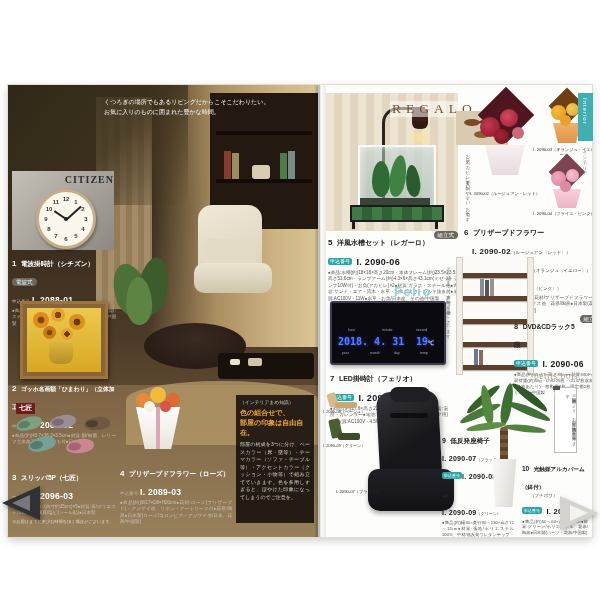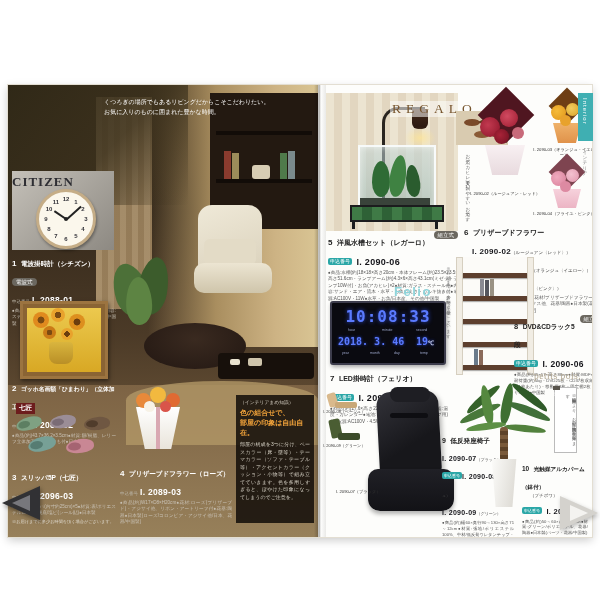--- a/index.html
+++ b/index.html
@@ -64,21 +64,21 @@
       </div>
       <div class="a" style="left:0;top:0;width:180px;height:120px;background:linear-gradient(135deg,rgba(47,40,23,.95) 0%,rgba(58,48,28,.8) 55%,rgba(58,48,28,0) 100%);"></div>
     </div>
 
     <div class="a" style="left:96px;top:12px;width:200px;color:#fff;font-size:6px;line-height:1.7;">
       <div>くつろぎの場所でもあるリビングだからこそこだわりたい。</div>
       <div>お気に入りのものに囲まれた豊かな時間。</div>
     </div>
 
     <div class="a" style="left:4px;top:86px;width:102px;height:79px;background:linear-gradient(135deg,#c4c0b8,#8d8982);">
-      <div class="serif b a" style="left:0;top:3px;width:102px;text-align:left;font-size:13px;color:#2e2e33;letter-spacing:1px;">CITIZEN</div>
+      <div class="serif b a" style="left:0;top:3px;width:102px;text-align:right;font-size:10px;color:#2e2e33;letter-spacing:1px;">CITIZEN</div>
       <div class="a" style="left:24px;top:18px;width:54px;height:54px;background:#fbf7ec;border:3px solid #c5ad87;border-radius:50%;box-shadow:1px 2px 3px rgba(0,0,0,.35);">
         <span class="numeral" style="left:27px;top:7px;">12</span>
         <span class="numeral" style="left:37px;top:10px;">1</span>
         <span class="numeral" style="left:44px;top:17px;">2</span>
         <span class="numeral" style="left:47px;top:27px;">3</span>
         <span class="numeral" style="left:44px;top:37px;">4</span>
         <span class="numeral" style="left:37px;top:44px;">5</span>
         <span class="numeral" style="left:27px;top:47px;">6</span>
         <span class="numeral" style="left:17px;top:44px;">7</span>
         <span class="numeral" style="left:10px;top:37px;">8</span>
@@ -220,25 +220,24 @@
     <div class="a" style="left:146px;top:136px;width:140px;">
       <div><span class="no" style="color:#222;">6</span> <span class="ttl" style="color:#222;font-size:7px;">プリザーブドフラワー</span></div>
       <div style="margin-top:1px;margin-left:8px;"><span class="code" style="color:#15151a;font-size:8px;">I. 2090-02</span><span class="variant">（ルージュアン〈レッド〉）</span></div>
       <div><span class="chip">申込番号</span> <span class="code" style="color:#15151a;font-size:8px;">I. 2090-03</span><span class="variant">（オランジュ〈イエロー〉）</span></div>
       <div style="margin-left:8px;"><span class="code" style="color:#15151a;font-size:8px;">I. 2090-04</span><span class="variant">（フライユ〈ピンク〉）</span></div>
       <div class="desc" style="margin-top:1px;">●商品(約)24×21×高さ19cm●材質:花材/プリザーブドフラワー(ローズ・アジサイ他)・リボン・ボックス他、花器/陶器●日本製(花材/日本・エクアドル製他、花器/中国製)</div>
     </div>
 
     <div class="b a" style="left:76px;top:199px;font-size:13px;color:#8ed4da;letter-spacing:1.5px;">Felio</div>
     <div class="a" style="left:12px;top:216px;width:112px;height:60px;background:#0a0a10;border:2px solid #3c3c4c;border-radius:3px;box-shadow:1px 2px 4px rgba(0,0,0,.35);">
-      <div class="b a" style="left:0;top:4px;width:112px;text-align:center;font-family:'DejaVu Sans Mono',monospace;font-size:16px;color:#5b7bff;text-shadow:0 0 4px #2a48d8;letter-spacing:1px;">10:08:33</div>
       <span class="ledlbl" style="left:16px;top:25px;">hour</span>
       <span class="ledlbl" style="left:50px;top:25px;">minute</span>
       <span class="ledlbl" style="left:84px;top:25px;">second</span>
-      <div class="b a" style="left:6px;top:33px;font-family:'DejaVu Sans Mono',monospace;font-size:10px;color:#5b7bff;text-shadow:0 0 3px #2a48d8;">2018. 3. 46</div>
+      <div class="b a" style="left:6px;top:33px;font-family:'DejaVu Sans Mono',monospace;font-size:10px;color:#5b7bff;text-shadow:0 0 3px #2a48d8;">2018. 4. 31</div>
       <div class="b a" style="left:84px;top:33px;font-family:'DejaVu Sans Mono',monospace;font-size:10px;color:#5b7bff;text-shadow:0 0 3px #2a48d8;"><span>19</span><span style="font-size:6px;color:#cdd4f2;">℃</span></div>
       <span class="ledlbl" style="left:10px;top:48px;">year</span>
       <span class="ledlbl" style="left:38px;top:48px;">month</span>
       <span class="ledlbl" style="left:62px;top:48px;">day</span>
       <span class="ledlbl" style="left:88px;top:48px;">temp</span>
     </div>
     <div class="a" style="left:12px;top:282px;width:118px;">
       <div><span class="no" style="color:#222;">7</span> <span class="ttl" style="color:#222;font-size:7px;">LED掛時計（フェリオ）</span></div>
       <div style="margin-top:1.5px;"><span class="chip">申込番号</span> <span class="code" style="color:#15151a;font-size:9px;">I. 2090-05</span></div>
       <div class="desc" style="margin-top:1.5px;">●商品(約)27.6×高さ22.6×4cm●材質:スチール●機能:温度・カレンダー●電池:リチウム電池1個(バックアップ用)付●電源:AC100V・4.5W●中国製</div>

